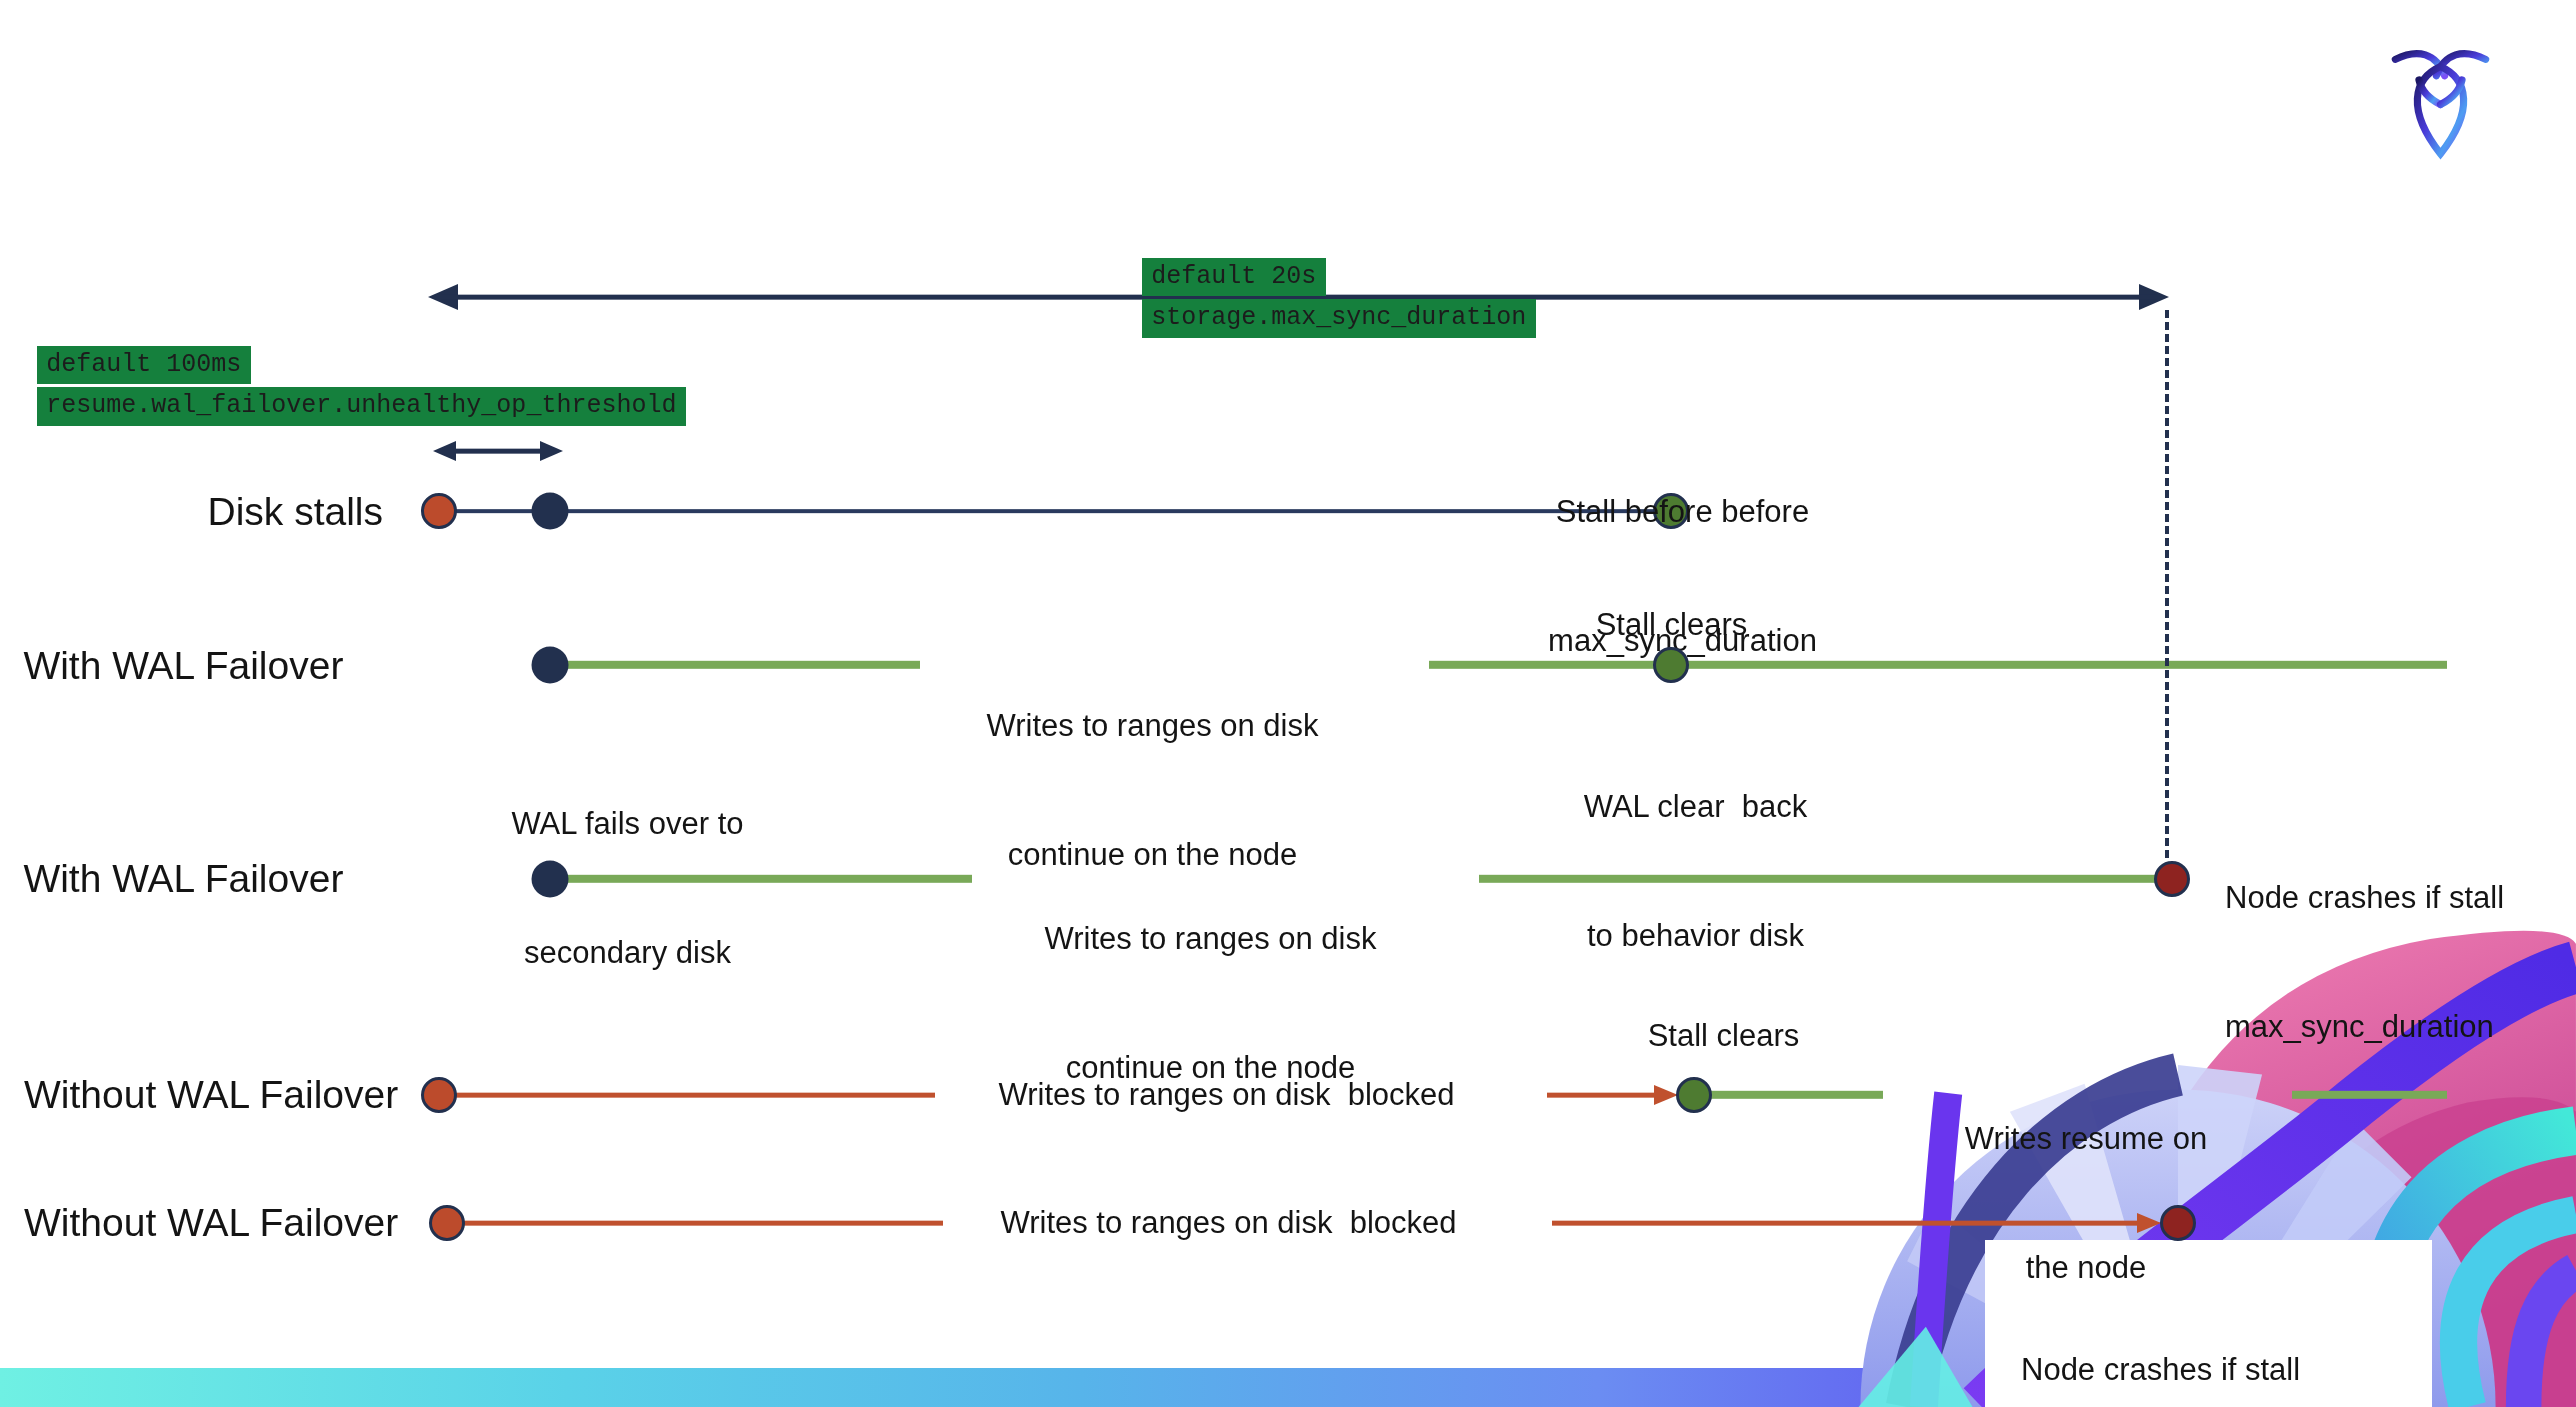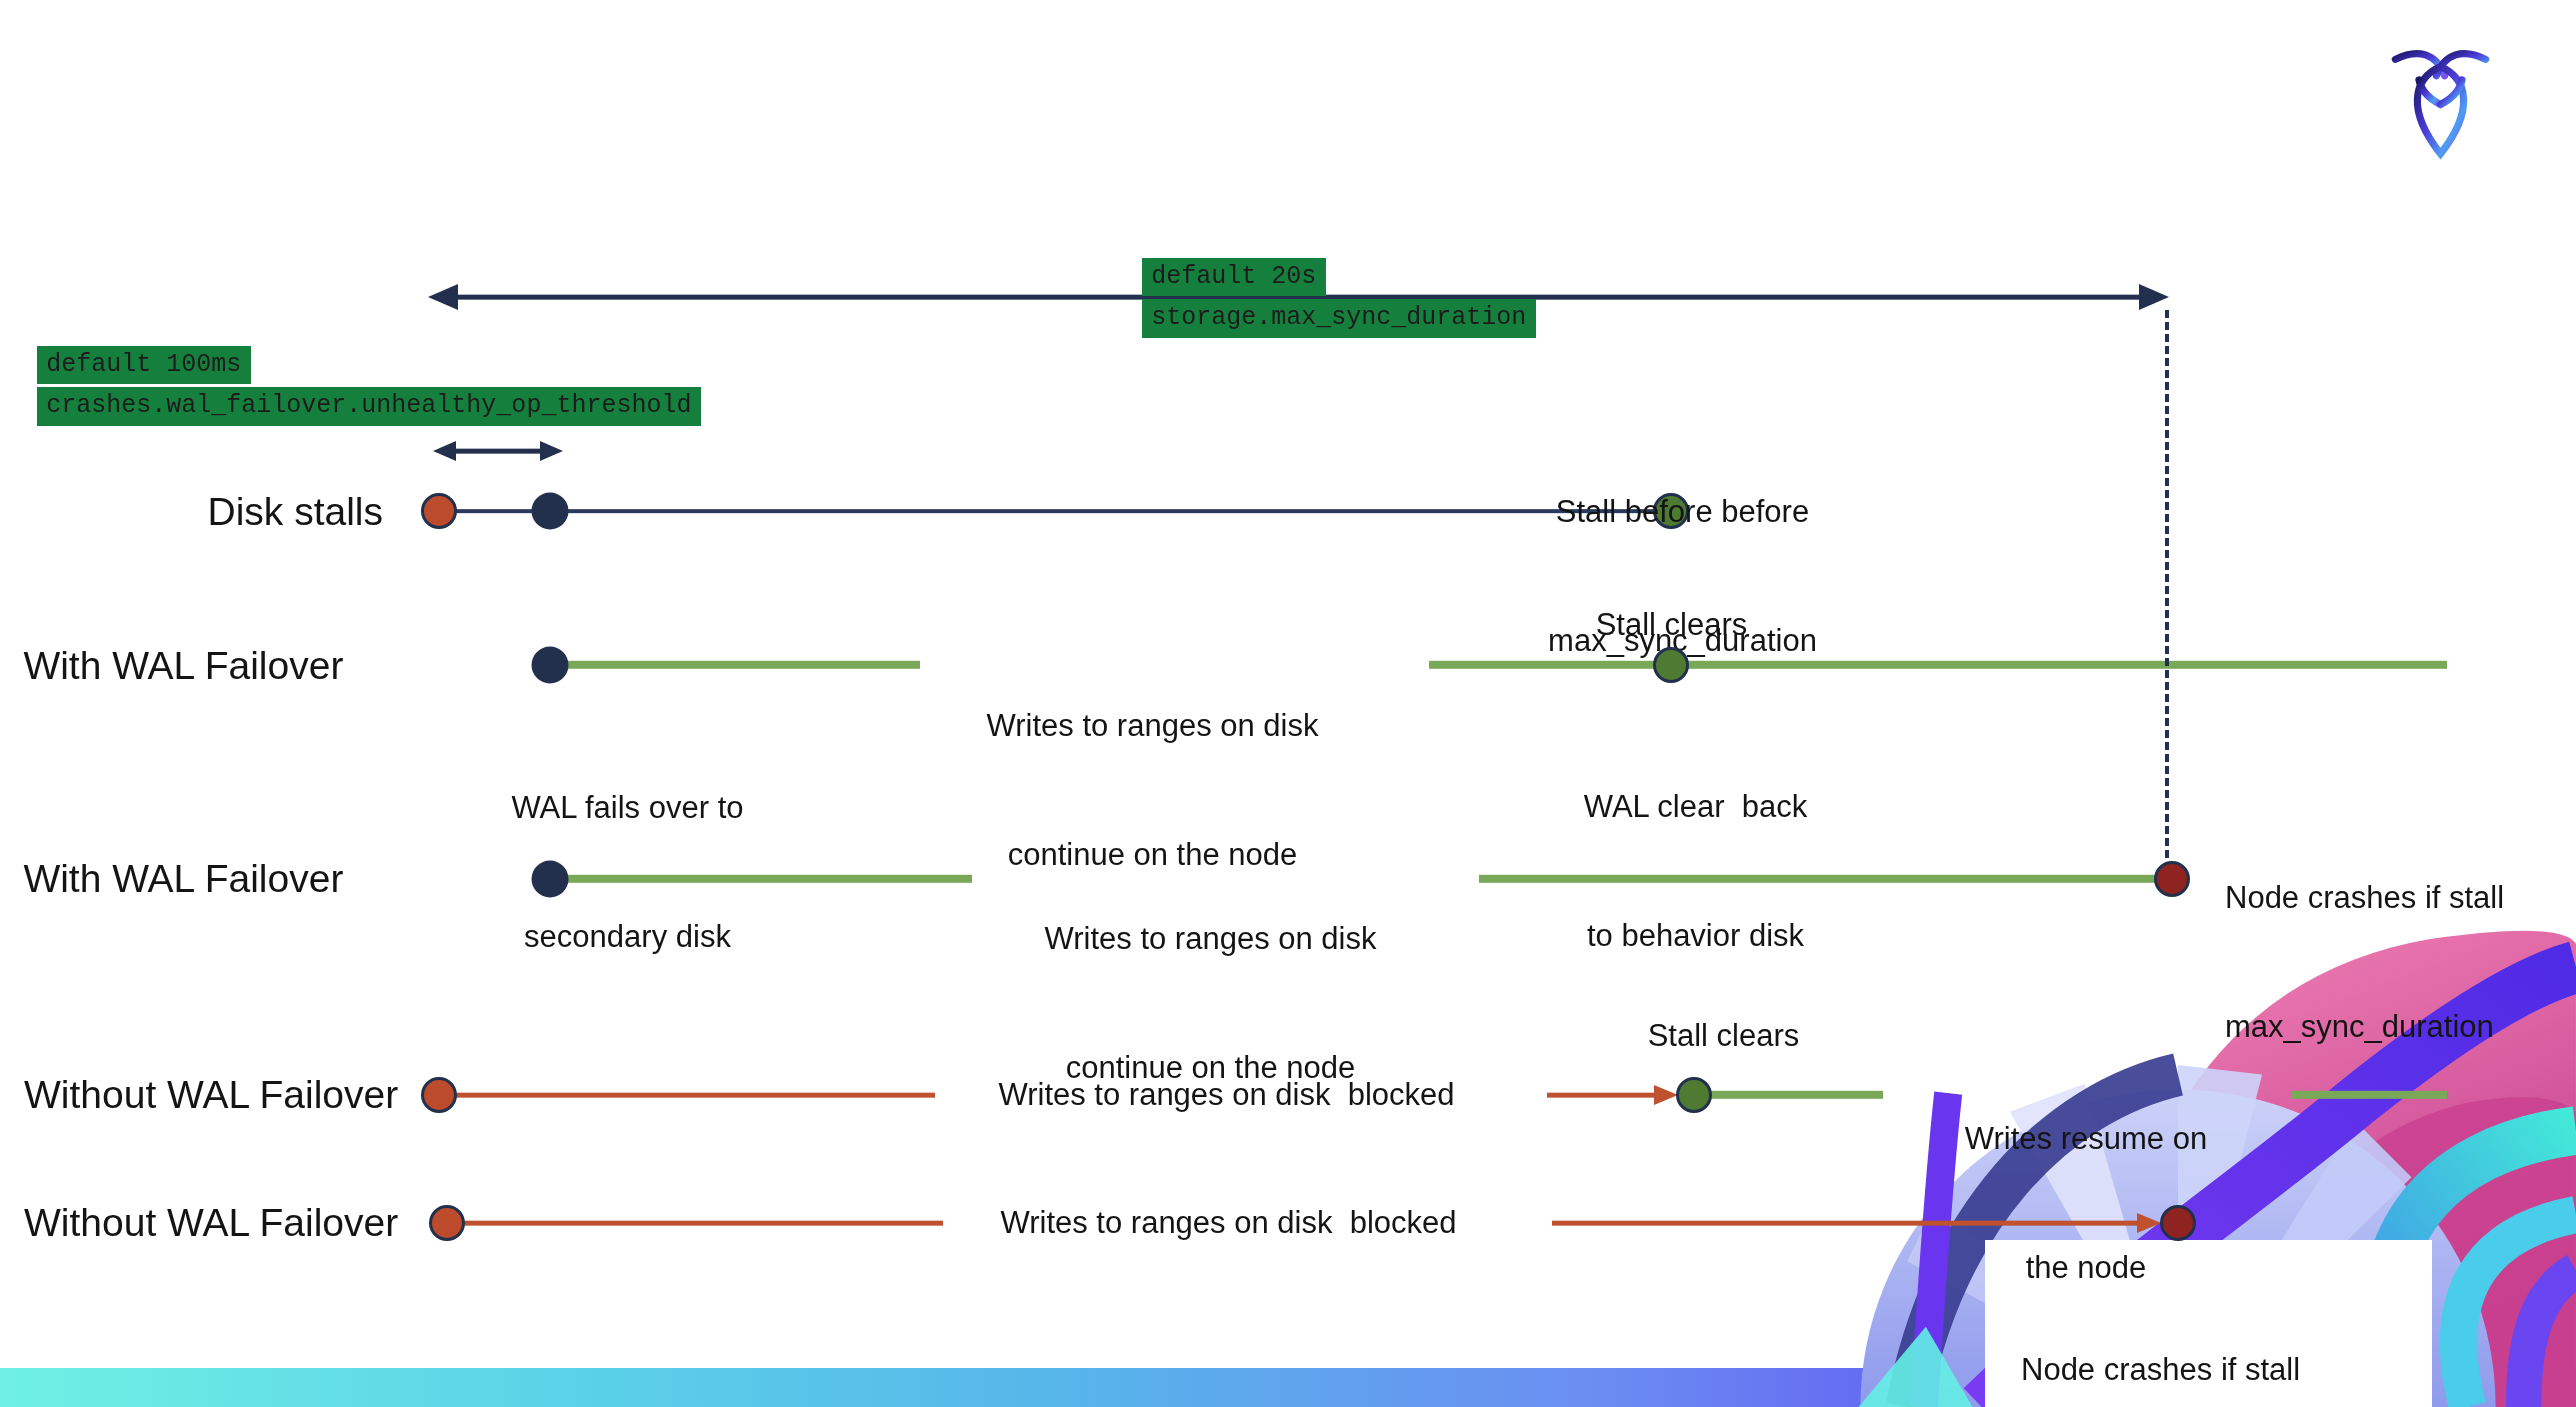--- a/index.html
+++ b/index.html
@@ -119,21 +119,21 @@
   <span class="ah ah-l-navy" style="left:428px;top:297px;"></span>
   <span class="ah ah-r-navy" style="left:2139px;top:297px;"></span>
 
   <div class="callout" style="left:1142px;top:258px;">
     <span class="code-line">default 20s</span>
     <span class="code-line">storage.max_sync_duration</span>
   </div>
 
   <div class="callout" style="left:37px;top:346px;">
     <span class="code-line">default 100ms</span>
-    <span class="code-line">crashes.wal_failover.unhealthy_op_threshold</span>
+    <span class="code-line">resume.wal_failover.unhealthy_op_threshold</span>
   </div>
   <div class="hline arrow-line" style="left:453px;top:451px;width:90px;"></div>
   <span class="ah ah-l-navy-sm" style="left:433px;top:451px;"></span>
   <span class="ah ah-r-navy-sm" style="left:540px;top:451px;"></span>
 
   <div class="dashed-v" style="left:2165px;top:310px;height:548px;"></div>
 
   <div class="row-label" style="left:140px;top:489px;width:243px;text-align:right;">Disk stalls</div>
   <div class="hline navy-line" style="left:439px;top:511px;width:1232px;"></div>
   <span class="dot dot-red" style="left:439px;top:511px;"></span>
@@ -147,21 +147,21 @@
   <div class="row-label" style="left:23.4px;top:643px;">With WAL Failover</div>
   <span class="dot dot-navy" style="left:550px;top:665px;"></span>
   <div class="hline green-line" style="left:566px;top:665px;width:354px;"></div>
   <div class="ann center" style="left:947px;top:618px;width:411px;">
     <div>Writes to ranges on disk</div>
     <div>continue on the node</div>
   </div>
   <div class="hline green-line" style="left:1429px;top:665px;width:1018px;"></div>
   <span class="dot dot-green" style="left:1671px;top:665px;"></span>
   <div class="ann center" style="left:1494px;top:603px;width:355px;">Stall clears</div>
-  <div class="ann center" style="left:422px;top:700px;width:411px;">
+  <div class="ann center" style="left:422px;top:716px;width:411px;">
     <div>WAL fails over to</div>
     <div>secondary disk</div>
   </div>
   <div class="ann center" style="left:1490px;top:699px;width:411px;">
     <div>WAL clear  back</div>
     <div>to behavior disk</div>
   </div>
 
   <div class="row-label" style="left:23.4px;top:856px;">With WAL Failover</div>
   <span class="dot dot-navy" style="left:550px;top:879px;"></span>

